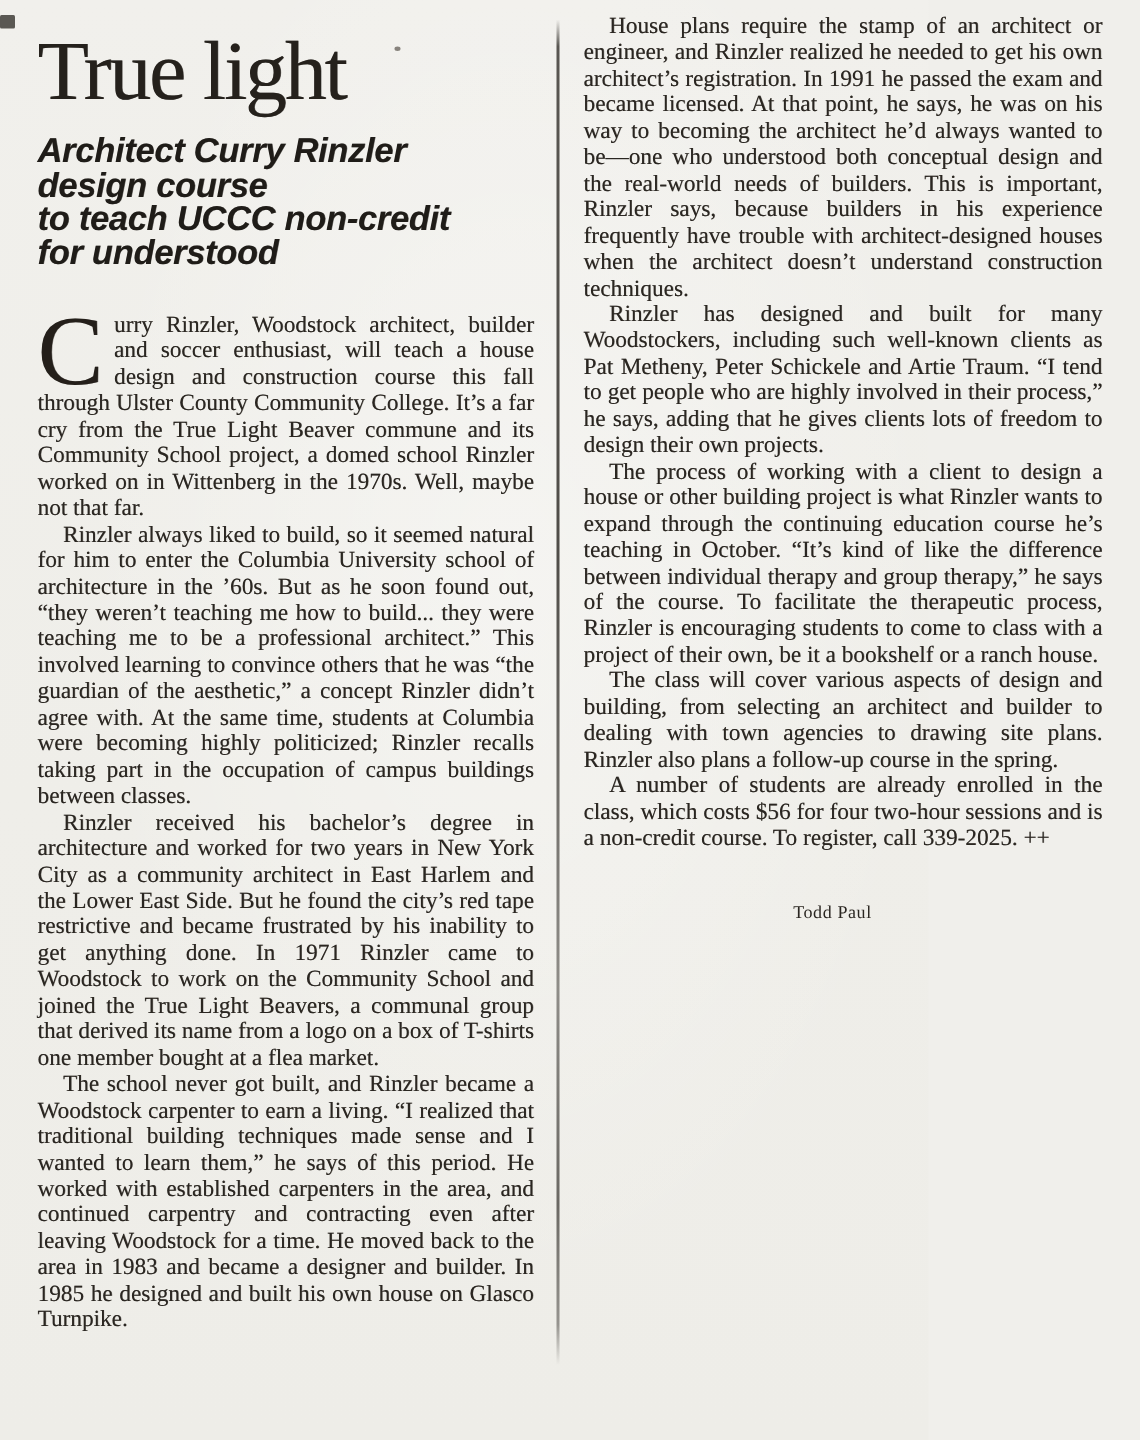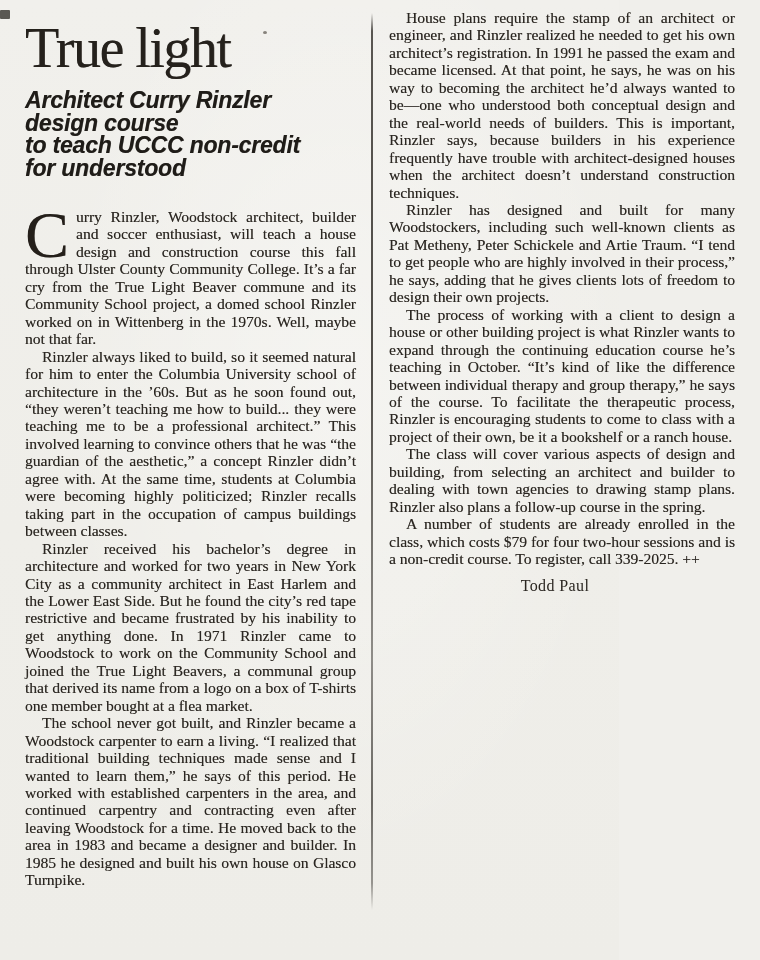--- a/index.html
+++ b/index.html
@@ -107,24 +107,24 @@
   .dropcap {
     float: left;
     font-family: "Liberation Serif", serif;
     font-size: 66px;
     line-height: 50px;
     height: 50px;
     margin: 2px 7px 0 0;
     color: #241f1a;
   }
   .byline {
-    margin-top: 9px;
+    margin-top: 33px;
     text-align: center;
     padding-right: 14px;
-    font-size: 16px;
+    font-size: 12px;
     letter-spacing: 0.4px;
     color: #2a2621;
   }
 </style>
 </head>
 <body>
 
 <div class="page">
 
   <div class="corner-mark"></div>
@@ -151,19 +151,19 @@
       <p>Rinzler received his bachelor’s degree in architecture and worked for two years in New York City as a community architect in East Harlem and the Lower East Side. But he found the city’s red tape restrictive and became frustrated by his inability to get anything done. In 1971 Rinzler came to Woodstock to work on the Community School and joined the True Light Beavers, a communal group that derived its name from a logo on a box of T-shirts one member bought at a flea market.</p>
       <p>The school never got built, and Rinzler became a Woodstock carpenter to earn a living. “I realized that traditional building techniques made sense and I wanted to learn them,” he says of this period. He worked with established carpenters in the area, and continued carpentry and contracting even after leaving Woodstock for a time. He moved back to the area in 1983 and became a designer and builder. In 1985 he designed and built his own house on Glasco Turnpike.</p>
     </div>
   </div>
 
   <div class="col-right">
     <div class="body-text">
       <p>House plans require the stamp of an architect or engineer, and Rinzler realized he needed to get his own architect’s registration. In 1991 he passed the exam and became licensed. At that point, he says, he was on his way to becoming the architect he’d always wanted to be—one who understood both conceptual design and the real-world needs of builders. This is important, Rinzler says, because builders in his experience frequently have trouble with architect-designed houses when the architect doesn’t understand construction techniques.</p>
       <p>Rinzler has designed and built for many Woodstockers, including such well-known clients as Pat Metheny, Peter Schickele and Artie Traum. “I tend to get people who are highly involved in their process,” he says, adding that he gives clients lots of freedom to design their own projects.</p>
       <p>The process of working with a client to design a house or other building project is what Rinzler wants to expand through the continuing education course he’s teaching in October. “It’s kind of like the difference between individual therapy and group therapy,” he says of the course. To facilitate the therapeutic process, Rinzler is encouraging students to come to class with a project of their own, be it a bookshelf or a ranch house.</p>
-      <p>The class will cover various aspects of design and building, from selecting an architect and builder to dealing with town agencies to drawing stamp plans. Rinzler also plans a follow-up course in the spring.</p>
-      <p>A number of students are already enrolled in the class, which costs $79 for four two-hour sessions and is a non-credit course. To register, call 339-2025. ++</p>
+      <p>The class will cover various aspects of design and building, from selecting an architect and builder to dealing with town agencies to drawing site plans. Rinzler also plans a follow-up course in the spring.</p>
+      <p>A number of students are already enrolled in the class, which costs $56 for four two-hour sessions and is a non-credit course. To register, call 339-2025. ++</p>
     </div>
     <div class="byline">Todd Paul</div>
   </div>
 
 </div>
 
 </body></html>

